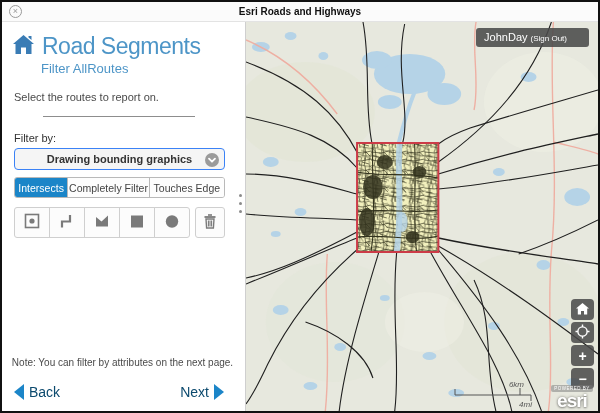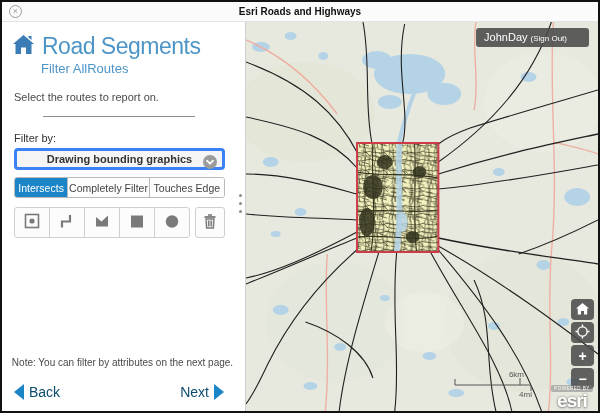--- a/index.html
+++ b/index.html
@@ -34,21 +34,21 @@
   
   .panel-header { display:flex; align-items:center; gap:7px; margin:11px 10px 0 10px; }
   .panel-title { font-size:23px; font-weight:400; color:#4d95c7; letter-spacing:-0.5px; white-space:nowrap; }
   .panel-subtitle { margin:1px 0 0 39px; font-size:13px; color:#4d95c7; }
   .instruction { margin:15px 0 0 12px; font-size:11px; color:#4a4a4a; }
   .divider { width:152px; margin:13px auto 0 auto; border:none; border-top:1px solid #8d8d8d; }
   .filter-label { margin:15px 0 4px 12px; font-size:11px; color:#333; }
 
   .dropdown {
     position:relative; margin:0 11px 0 12px; height:22px;
-    background:#f5f5f5; border:3px solid #3b82f6; border-radius:4px;
+    background:#f5f5f5; border:1px solid #3b82f6; border-radius:4px;
     display:flex; align-items:center; justify-content:center; cursor:pointer;
   }
   .dropdown-value { font-size:11px; font-weight:bold; color:#333; }
   .dropdown-chevron { position:absolute; right:5px; top:4px; width:14px; height:14px; }
 
   .tabs { display:flex; margin:7px 11px 0 12px; height:21px; border-radius:3px; overflow:hidden; border:1px solid #b9b9b9; }
   .tab {
     display:flex; align-items:center; justify-content:center;
     font-size:10.5px; color:#444; background:#fdfdfd; cursor:pointer;
     border-left:1px solid #b9b9b9;
@@ -101,21 +101,21 @@
   .esri-logo { position:absolute; right:2px; bottom:1px; width:48px; text-align:center; pointer-events:none; }
   .powered-by {
     display:inline-block; font-size:4.5px; letter-spacing:0.5px; color:#fff;
     background:rgba(120,120,120,0.5); border-radius:2px; padding:1px 3px;
   }
   .esri-brand {
     margin-top:-3px; font-size:19px; font-weight:bold; color:#fff; letter-spacing:-1px;
     text-shadow:0 0 3px rgba(0,0,0,0.45), 0 1px 2px rgba(0,0,0,0.3); line-height:1;
   }
 
-  .scalebar { position:absolute; right:64px; bottom:15px; width:80px; height:22px; pointer-events:none; }
+  .scalebar { position:absolute; right:64px; bottom:5px; width:80px; height:22px; pointer-events:none;font-style:italic; }
   .scalebar .km { position:absolute; right:10px; top:-4px; font-size:8px; color:#555; }
   .scalebar .mi { position:absolute; right:2px; bottom:-3px; font-size:8px; color:#555; }
 </style>
 </head>
 <body>
 
 <div class="window">
 
   <div class="titlebar">
     <div class="close-btn">×</div>

